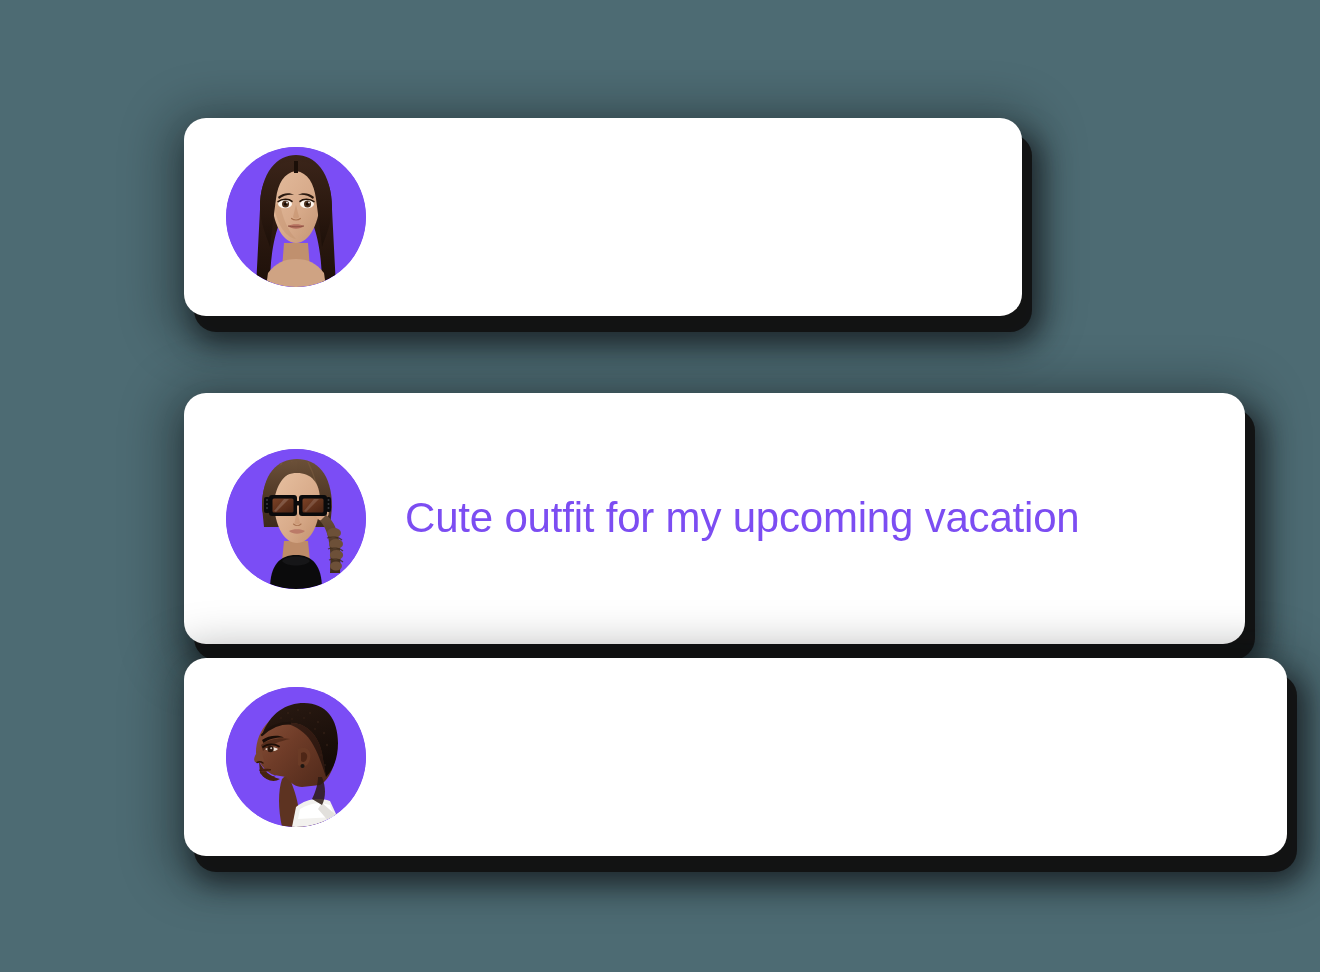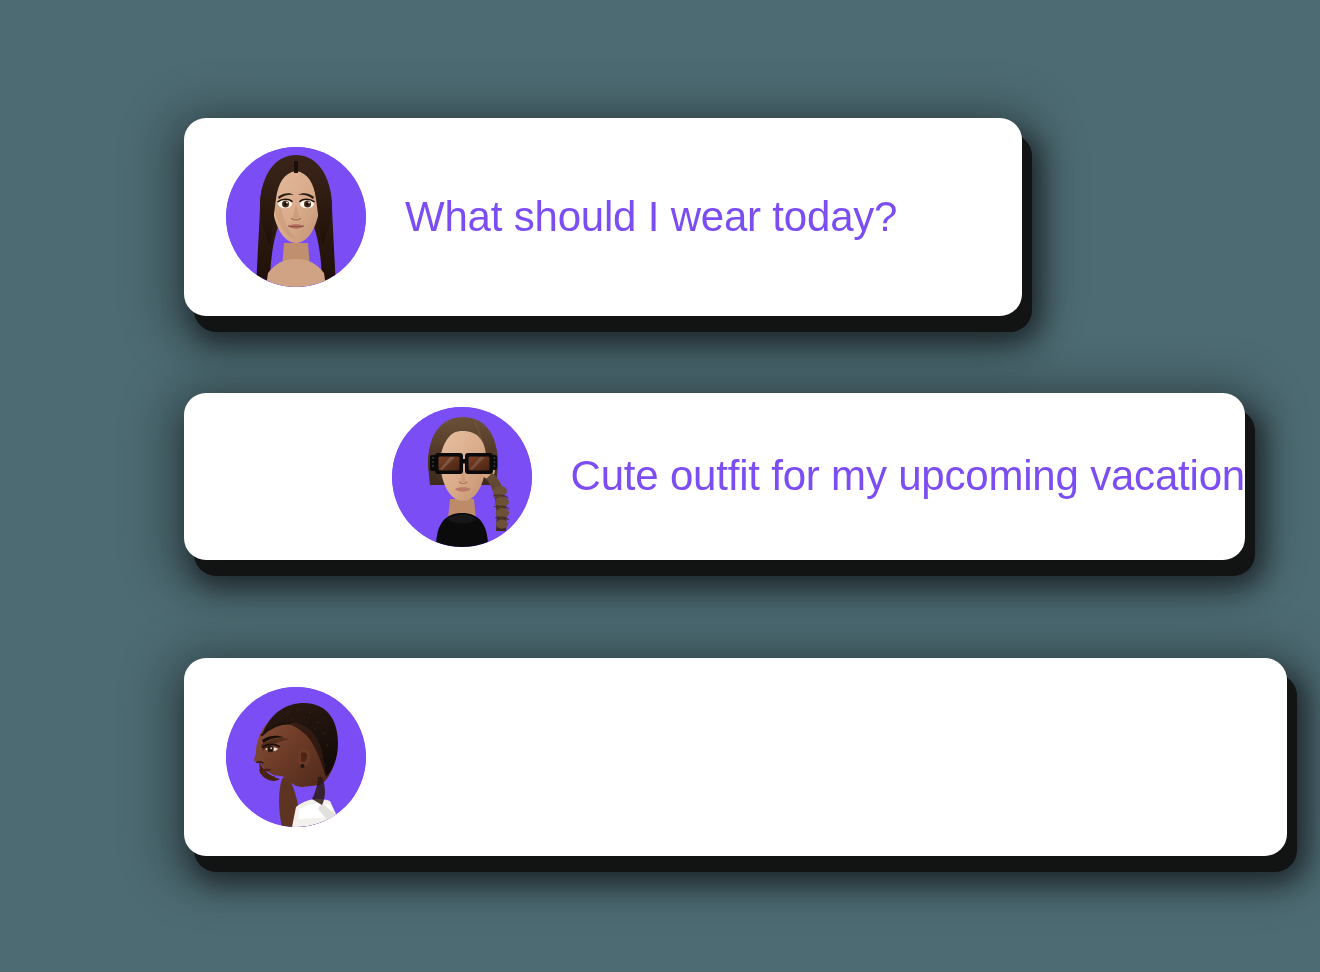--- a/index.html
+++ b/index.html
@@ -30,21 +30,21 @@
     align-items: center;
     box-sizing: border-box;
     padding-left: 42px;
     box-shadow:
       10px 16px 0 0 rgba(17,17,17,0.93),
       14px 22px 26px 6px rgba(10,10,12,0.55),
       0 10px 46px 18px rgba(12,14,16,0.34);
   }
 
   .card-1 { left: 184px; top: 118px;  width: 838px;  height: 198px; }
-  .card-2 { left: 184px; top: 393px;  width: 1061px; height: 167px; justify-content: flex-end; }
+  .card-2 { left: 184px; top: 393px;  width: 1061px; height: 251px; }
   .card-3 { left: 184px; top: 658px;  width: 1103px; height: 198px; }
 
   
   .avatar {
     position: relative;
     width: 140px;
     height: 140px;
     border-radius: 50%;
     background: #7b4df5;
     flex: 0 0 auto;
@@ -123,21 +123,20 @@
 
           <path d="M70 58 L67 70 C68.5 72 71.5 72 73 70 Z" fill="#c58f6c" opacity="0.55"></path>
           <path d="M65.5 71.5 C68 73.5 72 73.5 74.5 71.5" stroke="#a8714f" stroke-width="1.2" fill="none" stroke-linecap="round"></path>
 
           <path d="M62 79 C66 76.5 74 76.5 78 79 C74 82.6 66 82.6 62 79 Z" fill="#b4705f"></path>
           <path d="M62 79 C66 80 74 80 78 79" stroke="#8e5244" stroke-width="1" fill="none"></path>
         </g>
       </svg>
     </div>
 
-    <div class="prompt-text">What should I wear today?</div>
   </div>
 
   <div class="card card-2">
 
     <div class="avatar">
       <svg viewBox="0 0 140 140" xmlns="http://www.w3.org/2000/svg">
         <defs>
           <clipPath id="c2">
               <circle cx="70" cy="70" r="70"></circle>
             </clipPath>

